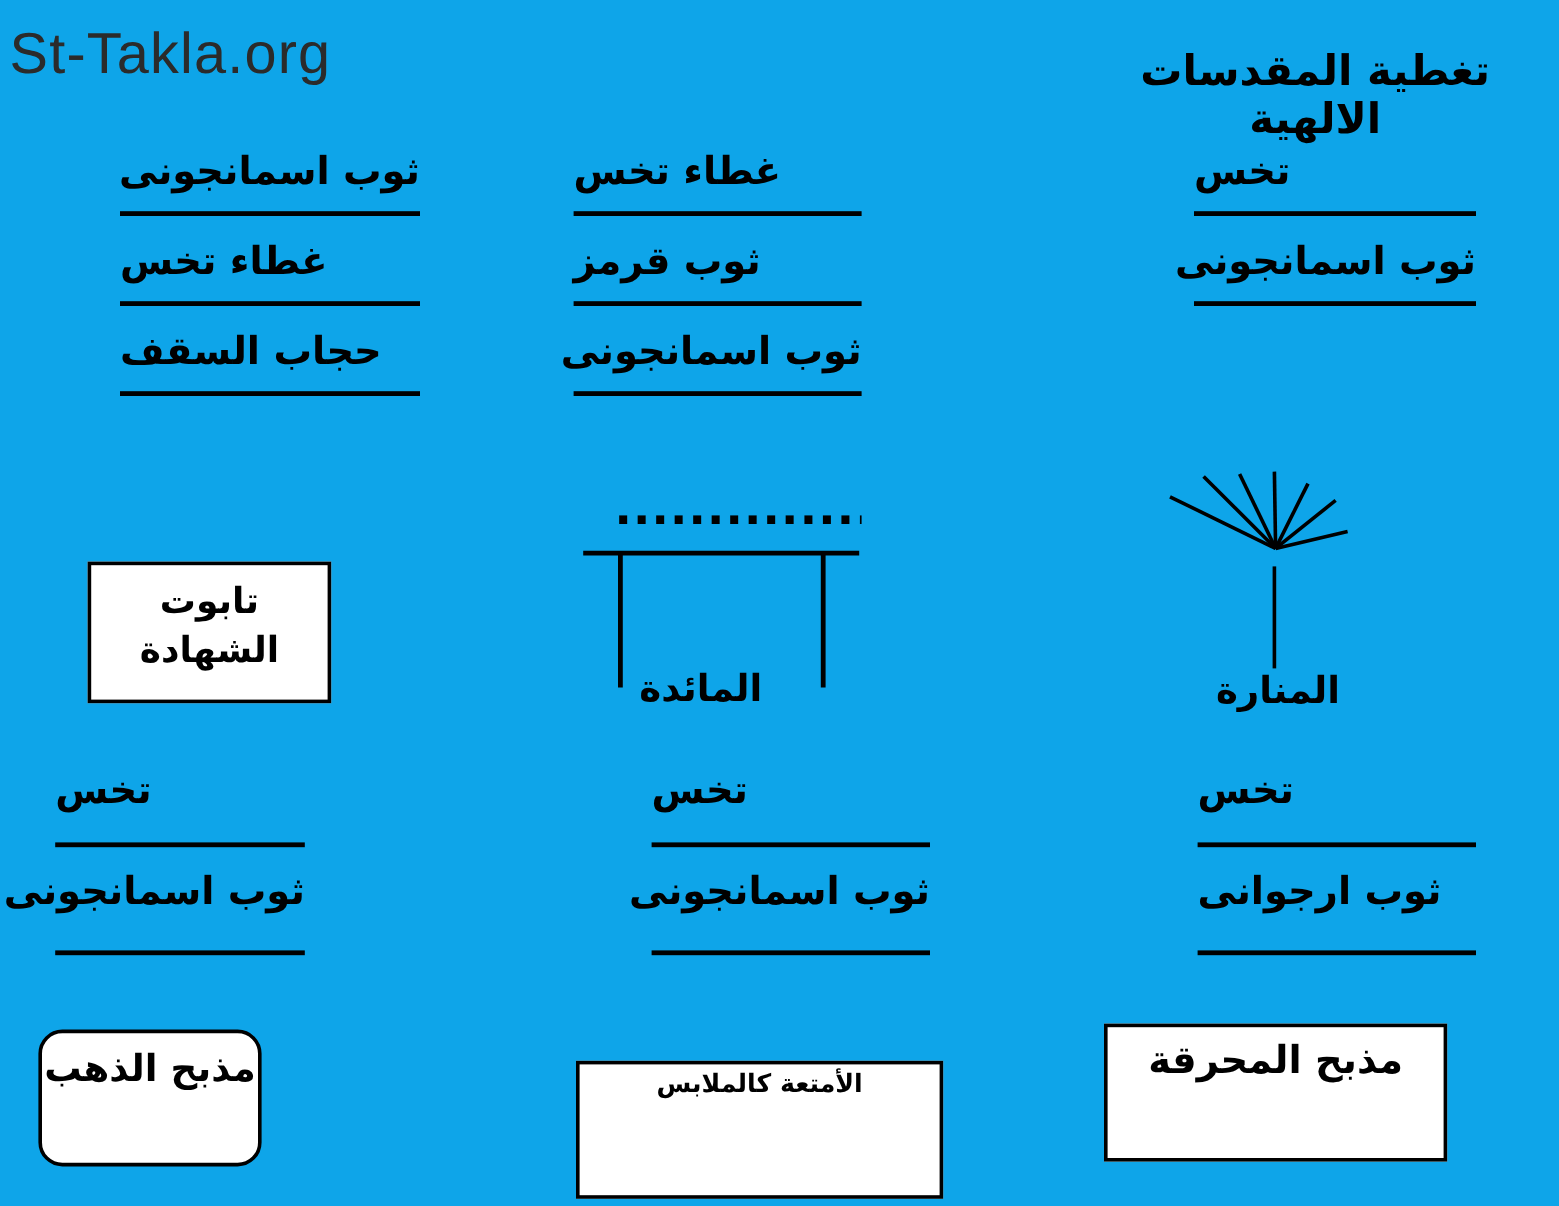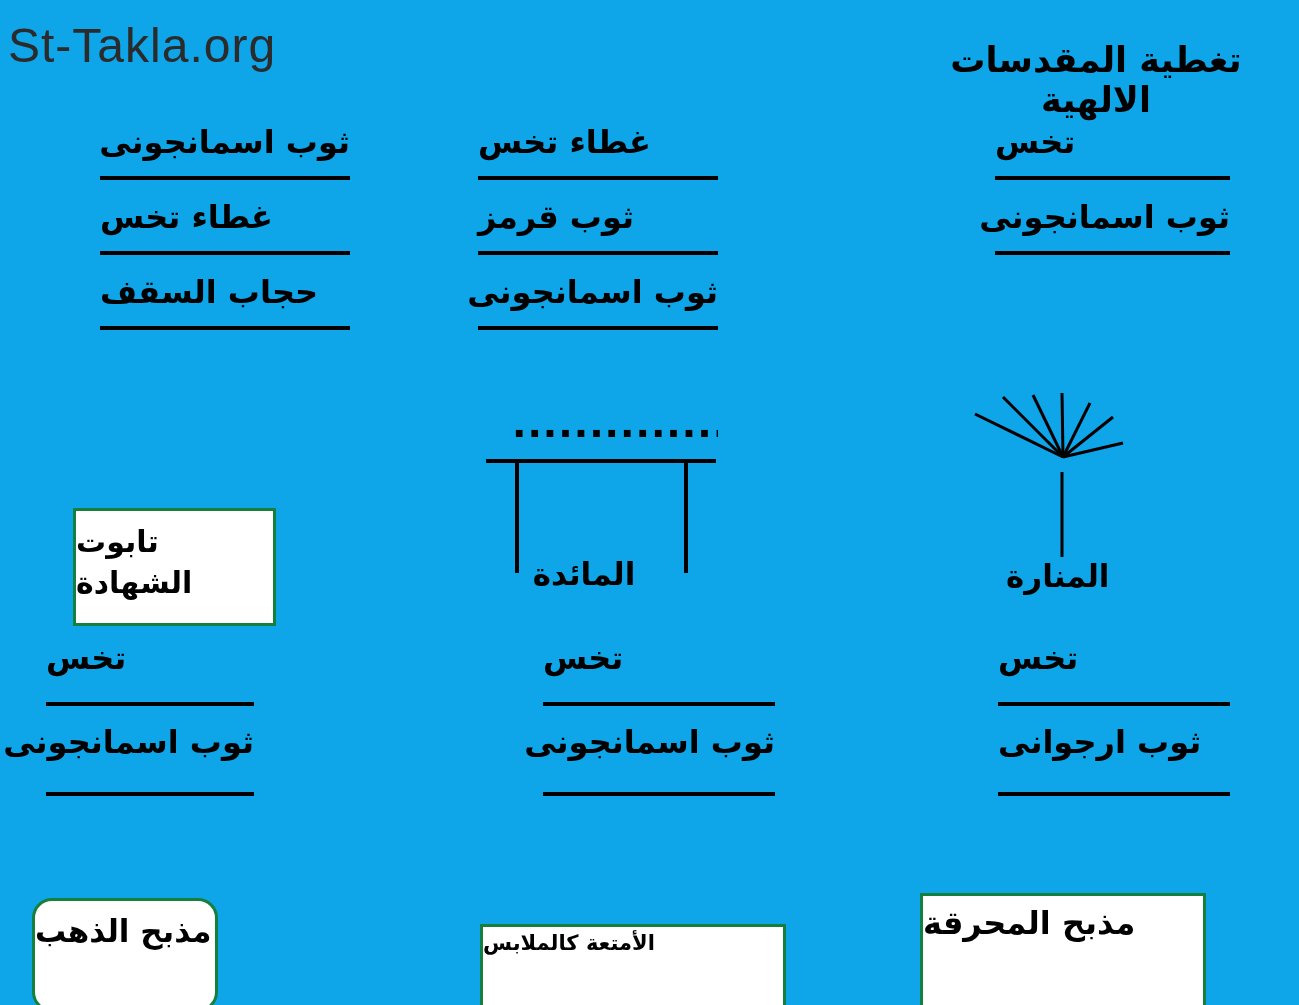--- a/index.html
+++ b/index.html
@@ -62,29 +62,28 @@
   .dots-leader{
     left:512px; top:398px; width:206px; height:52px;
     font-size:38px; line-height:52px;
     letter-spacing:1px; overflow:hidden;
     direction:ltr; text-align:left;
     font-weight:bold; color:#000;
     font-family:"DejaVu Sans",sans-serif;
     position:absolute;
   }
   .table-label{ left:522px; top:556px; width:124px; text-align:center; font-size:31px; }
-  .lamp-label{ left:1006px; top:558px; width:118px; text-align:left; font-size:31px; }
+  .lamp-label{ left:1006px; top:558px; width:118px; text-align:center; font-size:31px; }
   
   .box{
     position:absolute;
-    border:3px solid #15803d;
+    border:3px solid #000000;
     background:#fff;
-    text-align:left;
+    text-align:center;
     box-sizing:border-box;
-    margin-top:40px;
   }
   .ark-box{
     left:73px; top:468px; width:203px; height:118px;
     font-size:30px; line-height:41px; padding-top:10px;
   }
   .gold-altar-box{
     left:32px; top:858px; width:186px; height:114px;
     font-size:31px; padding-top:12px;border-radius:20px;
   }
   .furnishings-box{

